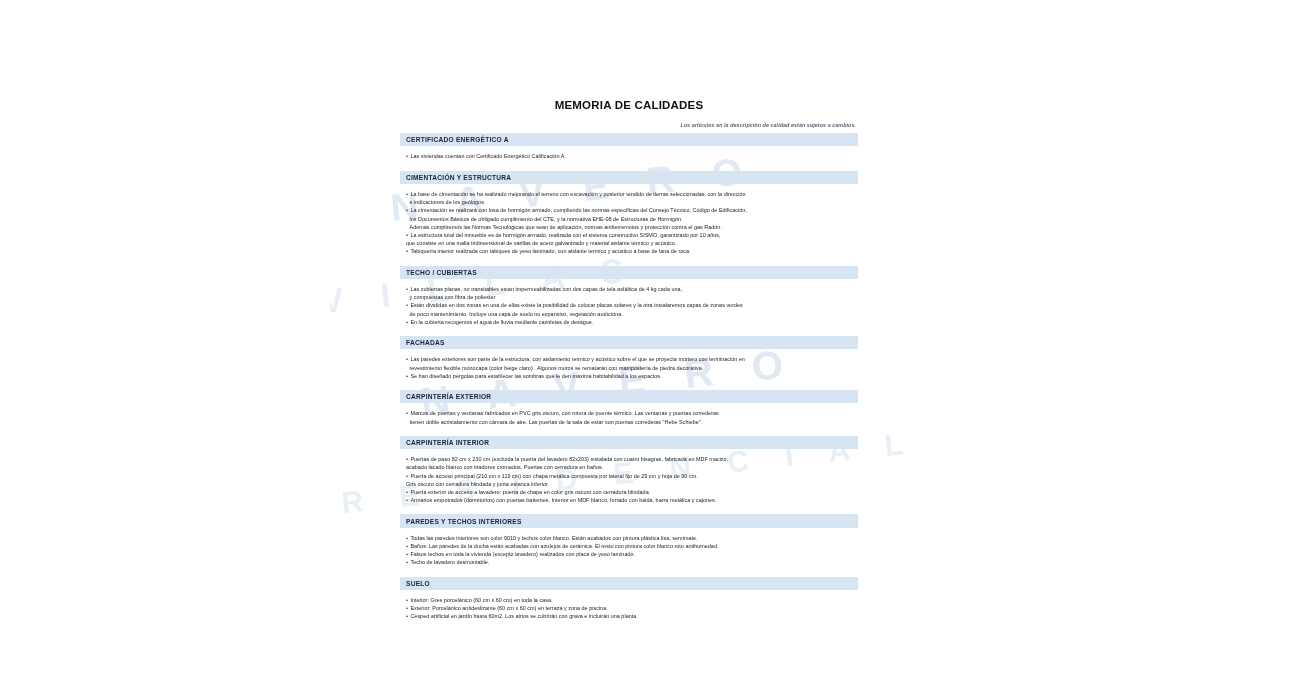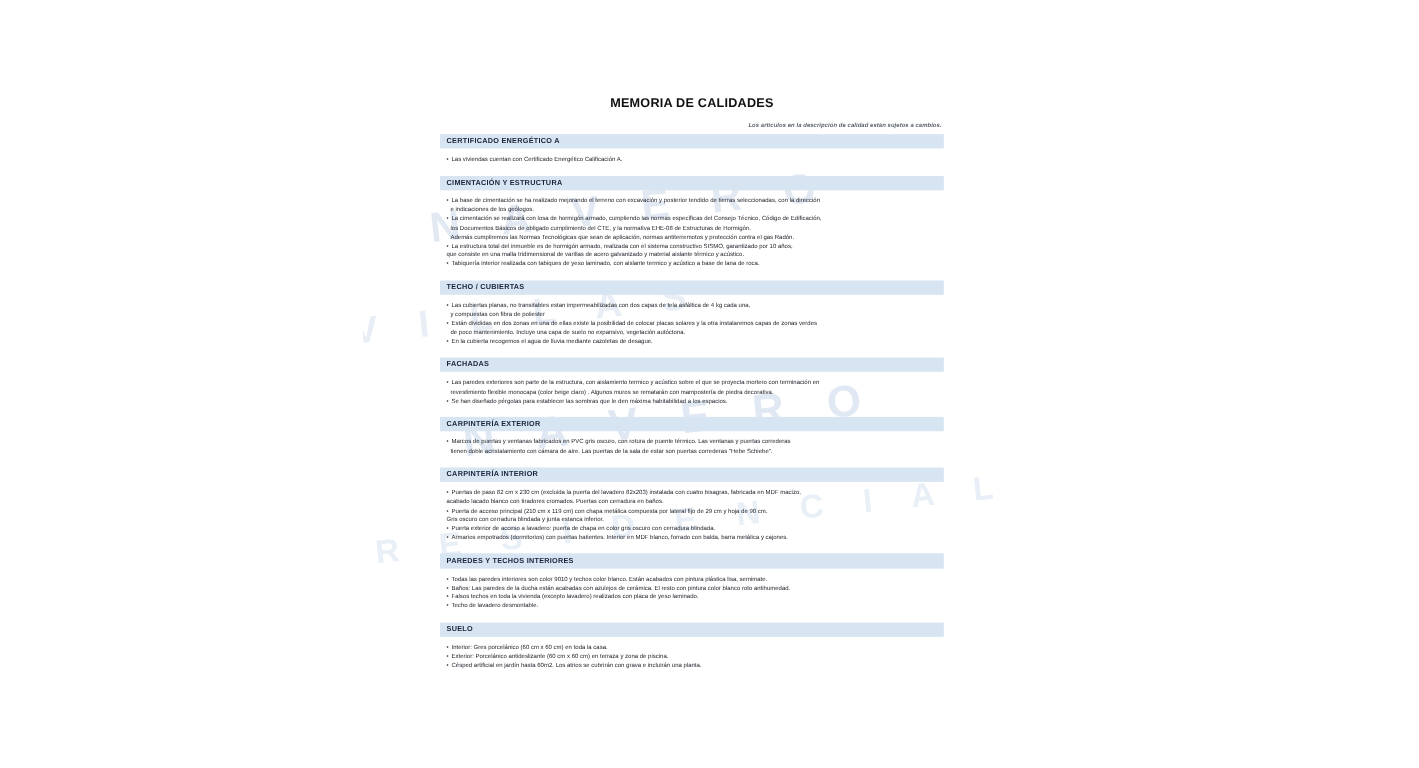--- a/index.html
+++ b/index.html
@@ -51,21 +51,21 @@
   }
   .wm-row.r1 { top: 20px;  left: 60px;  transform: rotate(-6deg); }
   .wm-row.r2 { top: 118px; left: -10px; transform: rotate(-6deg); font-size: 34px; color: #e4ebf5; }
   .wm-row.r3 { top: 212px; left: 90px;  transform: rotate(-6deg); font-size: 40px; color: #dbe5f1; }
   .wm-row.r4 { top: 308px; left: 10px;  transform: rotate(-6deg); font-size: 30px; color: #e6edf6; }
 
   
   .doc {
     position: absolute;
     left: 400px;
-    top: 4px;
+    top: 15px;
     width: 458px;
     z-index: 2;
   }
 
   .doc-title {
     text-align: center;
     font-size: 11.5px;
     font-weight: 700;
     color: #111111;
     letter-spacing: 0.2px;

